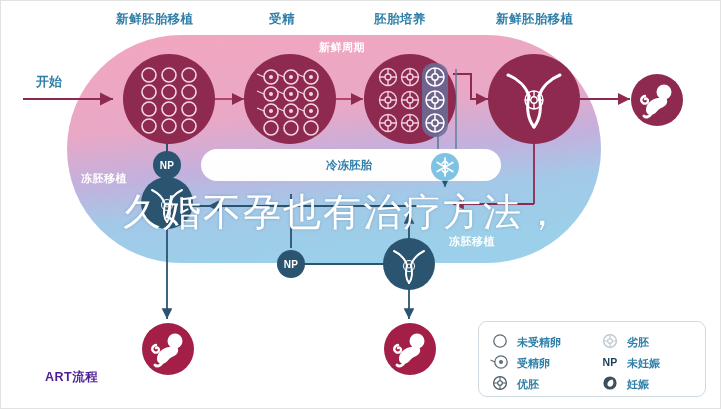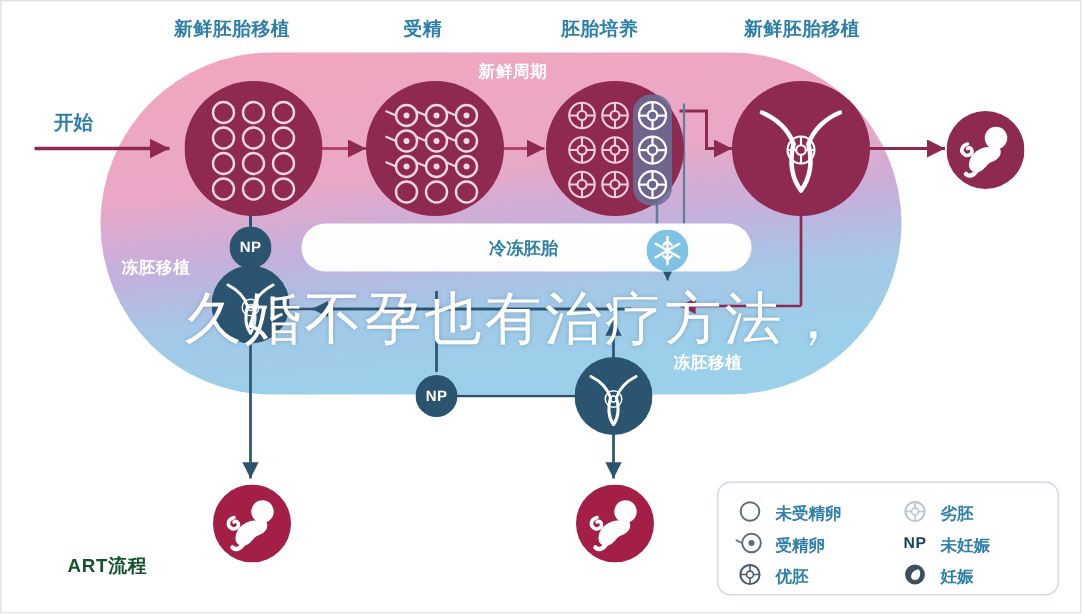--- a/index.html
+++ b/index.html
@@ -7,21 +7,21 @@
        font-family:"Liberation Sans","DejaVu Sans",sans-serif;}
   #stage{position:relative;width:721px;height:409px;background:#fff;
          border:1px solid #e2e2e2;box-sizing:border-box;}
   .abs{position:absolute;}
   svg{display:block;}
   .lbl{position:absolute;color:#2f7fa8;font-size:12.5px;font-weight:600;
        white-space:nowrap;letter-spacing:.4px;}
   .lbl-white{position:absolute;color:#ffffff;font-size:11px;font-weight:700;
        white-space:nowrap;letter-spacing:.5px;}
   .lbl-start{position:absolute;color:#2f7fa8;font-size:13px;font-weight:600;}
-  .lbl-art{position:absolute;color:#14532d;font-size:12.5px;font-weight:700;
+  .lbl-art{position:absolute;color:#4c1d95;font-size:12.5px;font-weight:700;
        letter-spacing:.5px;}
   .lbl-frozen{position:absolute;color:#2f7fa8;font-size:11.5px;font-weight:600;
        white-space:nowrap;}
   .legend{position:absolute;left:477px;top:320px;width:228px;height:76px;
           background:#fff;border:1px solid #cfd9e0;border-radius:9px;
           box-sizing:border-box;}
   .legend-col{position:absolute;top:8px;}
   .lg-row{display:flex;align-items:flex-end;height:20px;margin-bottom:1px;}
   .lg-ico{width:22px;height:18px;display:flex;align-items:center;
           justify-content:center;margin-right:6px;}

